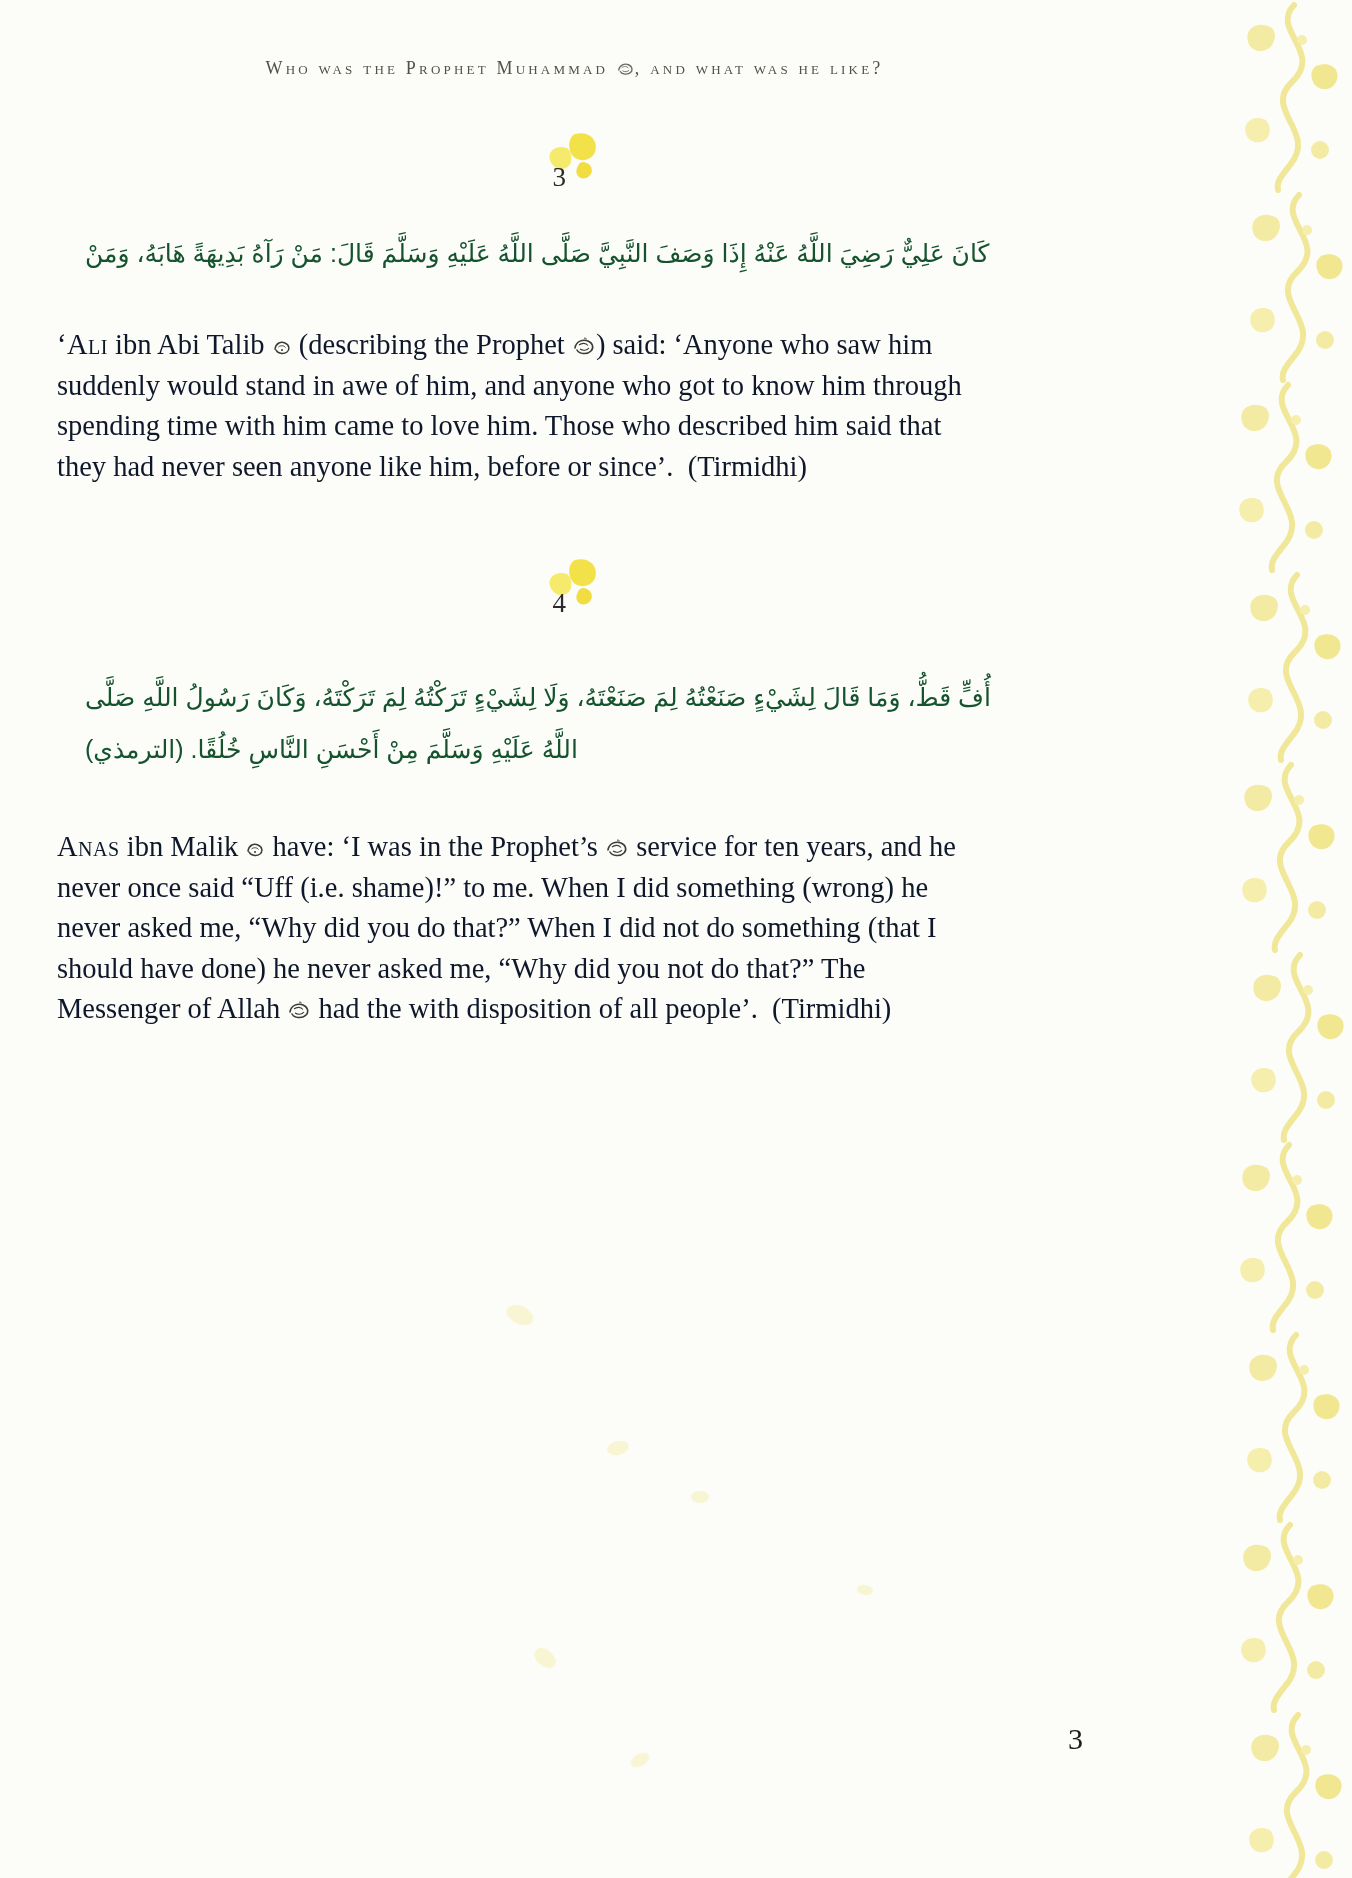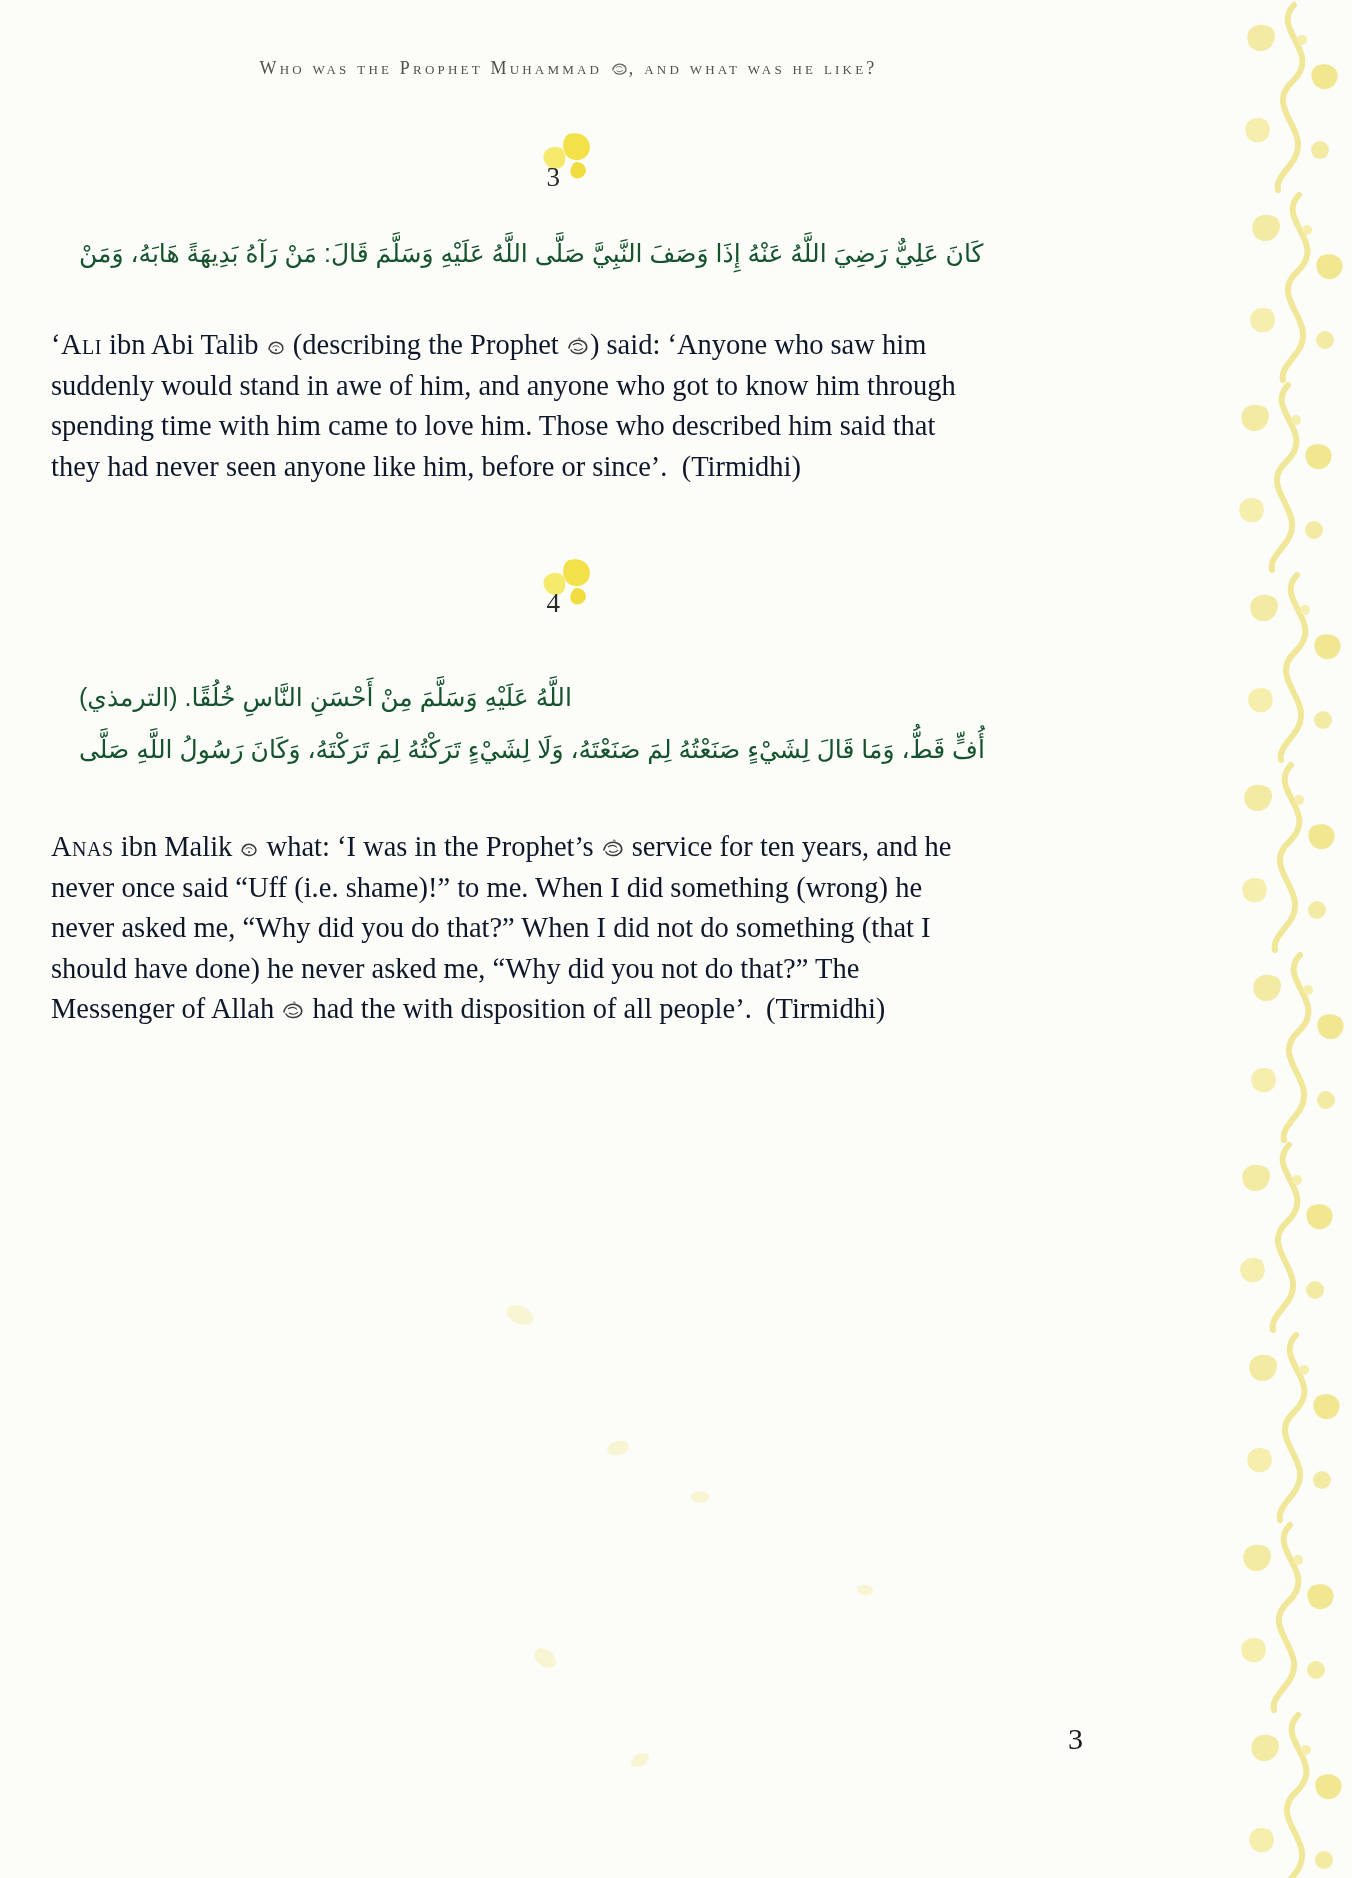--- a/index.html
+++ b/index.html
@@ -19,21 +19,21 @@
     top: 0;
     right: 0;
   }
   .deco-scatter {
     position: absolute;
     top: 0;
     left: 0;
   }
   .content {
     position: absolute;
-    left: 51px;
+    left: 57px;
     top: 0;
     width: 935px;
   }
   .running-header {
     margin-top: 58px;
     text-align: center;
     transform: translateX(50px);
     font-variant: small-caps;
     letter-spacing: 3.2px;
     font-size: 18px;
@@ -168,29 +168,29 @@
         <svg width="56" height="54" viewBox="0 0 56 54">
           <path d="M30 3 C46 -1 55 12 49 23 C44 31 32 31 27 24 C22 16 24 6 30 3 Z" fill="#f3e14a"></path>
           <path d="M22 17 C9 13 0 23 7 33 C12 41 24 39 26 31 C27 25 26 20 22 17 Z" fill="#f6ea6d"></path>
           <path d="M38 31 C47 32 50 41 43 46 C37 50 29 45 32 37 C33.5 33 35 31 38 31 Z" fill="#f1dd3f"></path>
         </svg>
         <span class="marker-num">4</span>
       </span>
     </div>
 
     <div class="arabic second">
+      <div class="aline">أُفٍّ قَطُّ، وَمَا قَالَ لِشَيْءٍ صَنَعْتُهُ لِمَ صَنَعْتَهُ، وَلَا لِشَيْءٍ تَرَكْتُهُ لِمَ تَرَكْتَهُ، وَكَانَ رَسُولُ اللَّهِ صَلَّى</div>
       <div class="aline">اللَّهُ عَلَيْهِ وَسَلَّمَ مِنْ أَحْسَنِ النَّاسِ خُلُقًا. (الترمذي)</div>
-      <div class="aline">أُفٍّ قَطُّ، وَمَا قَالَ لِشَيْءٍ صَنَعْتُهُ لِمَ صَنَعْتَهُ، وَلَا لِشَيْءٍ تَرَكْتُهُ لِمَ تَرَكْتَهُ، وَكَانَ رَسُولُ اللَّهِ صَلَّى</div>
     </div>
 
     <p class="english second"><span class="lead">Anas</span><span> ibn Malik </span><span class="honorific"><svg width="20" height="18" viewBox="0 0 20 18">
         <path d="M3 11 C4 5 9 3 13 5 C17.5 7 18 11.5 15 14 C11.5 16.5 5.5 15.5 4 12" fill="none" stroke="#3b3b3b" stroke-width="1.5" stroke-linecap="round"></path>
         <path d="M6.5 9 C9 7 12 7.5 13.5 9.5" fill="none" stroke="#3b3b3b" stroke-width="1"></path>
         <circle cx="10" cy="12" r="1" fill="#3b3b3b"></circle>
-      </svg></span><span> what: ‘I was in the Prophet’s </span><span class="honorific"><svg width="24" height="20" viewBox="0 0 24 20">
+      </svg></span><span> have: ‘I was in the Prophet’s </span><span class="honorific"><svg width="24" height="20" viewBox="0 0 24 20">
         <path d="M3 12 C4 5 11 3 16 5 C21 7 22 12 19 15 C15 19 7 18 5 14" fill="none" stroke="#3b3b3b" stroke-width="1.6" stroke-linecap="round"></path>
         <path d="M7 9 C10 6.5 14 7 16 9.5" fill="none" stroke="#3b3b3b" stroke-width="1.1"></path>
         <path d="M8 13 C11 15 15 14.5 17 12" fill="none" stroke="#3b3b3b" stroke-width="1.1"></path>
         <path d="M12 2.5 C13 1.5 14.5 2 14 3.5" fill="none" stroke="#3b3b3b" stroke-width="1"></path>
       </svg></span><span> service for ten years, and he never once said “Uff (i.e. shame)!” to me. When I did something (wrong) he never asked me, “Why did you do that?” When I did not do something (that I should have done) he never asked me, “Why did you not do that?” The Messenger of Allah </span><span class="honorific"><svg width="24" height="20" viewBox="0 0 24 20">
         <path d="M3 12 C4 5 11 3 16 5 C21 7 22 12 19 15 C15 19 7 18 5 14" fill="none" stroke="#3b3b3b" stroke-width="1.6" stroke-linecap="round"></path>
         <path d="M7 9 C10 6.5 14 7 16 9.5" fill="none" stroke="#3b3b3b" stroke-width="1.1"></path>
         <path d="M8 13 C11 15 15 14.5 17 12" fill="none" stroke="#3b3b3b" stroke-width="1.1"></path>
         <path d="M12 2.5 C13 1.5 14.5 2 14 3.5" fill="none" stroke="#3b3b3b" stroke-width="1"></path>
       </svg></span><span> had the with disposition of all people’. (Tirmidhi)</span></p>

